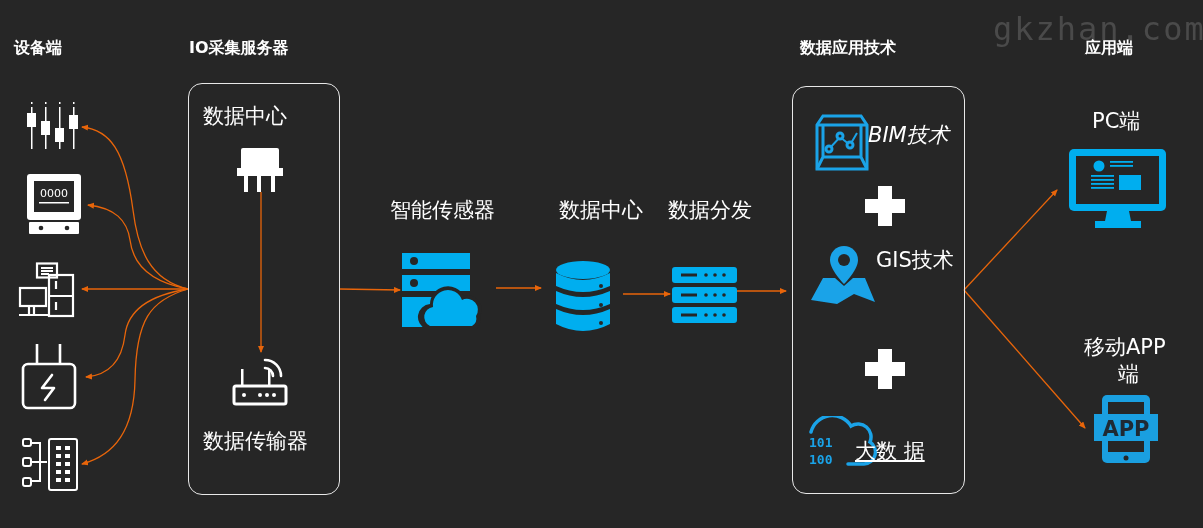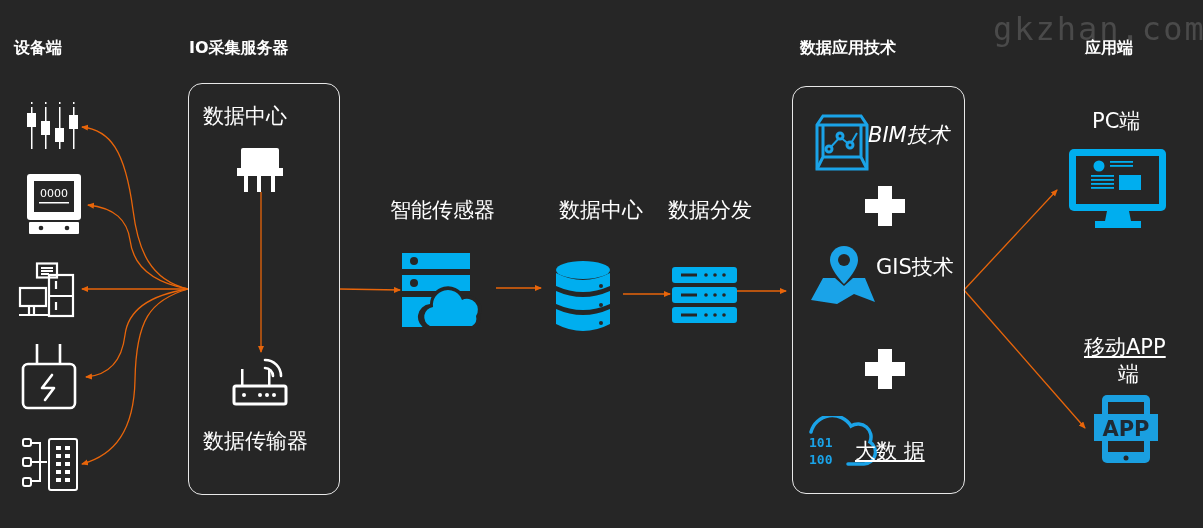--- a/index.html
+++ b/index.html
@@ -230,21 +230,21 @@
 <div class="abs label" style="left:868px;top:121px;font-style:italic;">BIM技术</div>
 <div class="plus" style="left:865px;top:186px;"></div>
 
 <div class="abs" style="left:811px;top:246px;width:66px;height:60px;">
   <svg width="66" height="60" viewBox="0 0 66 60" fill="#1aa3e8">
     <path d="M12 32 H24 L33 40 L42 32 H54 L64 56 L43 48 L26 58 L0 54 Z"></path>
     <path d="M33 0 a14 14 0 0 1 14 14 c0 10 -14 24 -14 24 c0 0 -14 -14 -14 -24 a14 14 0 0 1 14 -14 Z"></path>
     <circle cx="33" cy="14" r="6" fill="#262626"></circle>
   </svg>
 </div>
-<div class="abs label" style="left:876px;top:253px;">GIS技术</div>
+<div class="abs label" style="left:876px;top:246px;">GIS技术</div>
 <div class="plus" style="left:865px;top:349px;"></div>
 
 <div class="abs" style="left:808px;top:416px;width:70px;height:54px;">
   <svg width="70" height="54" viewBox="0 0 70 54">
     <path d="M3 16 a22 22 0 0 1 40 -6 a13 13 0 0 1 19 16 a12 12 0 0 1 -6 22 H40" fill="none" stroke="#1aa3e8" stroke-width="3.5" stroke-linecap="round"></path>
     <text x="1" y="31" fill="#1aa3e8" font-size="13" font-weight="bold" font-family="DejaVu Sans Mono, monospace">101</text>
     <text x="1" y="48" fill="#1aa3e8" font-size="13" font-weight="bold" font-family="DejaVu Sans Mono, monospace">100</text>
   </svg>
 </div>
 <div class="abs label" style="left:855px;top:437px;text-decoration:underline;">大数 据</div>
@@ -260,21 +260,21 @@
         <rect x="41" y="16" width="23" height="1.8"></rect>
       <rect x="22" y="26" width="23" height="1.8"></rect>
         <rect x="22" y="30" width="23" height="1.8"></rect>
         <rect x="22" y="34" width="23" height="1.8"></rect>
         <rect x="22" y="38" width="23" height="1.8"></rect>
       <rect x="50" y="26" width="22" height="15"></rect>
       <path d="M38 62 H60 L62 72 H72 V79 H26 V72 H36 Z"></path>
     </g>
   </svg>
 </div>
-<div class="abs label" style="left:1084px;top:333px;text-decoration:underline;">移动APP</div>
+<div class="abs label" style="left:1084px;top:333px;">移动APP</div>
 <div class="abs label" style="left:1118px;top:360px;">端</div>
 <div class="abs" style="left:1094px;top:394px;width:64px;height:70px;">
   <svg width="64" height="70" viewBox="0 0 64 70">
     <rect x="8" y="1" width="48" height="68" rx="5" fill="#1a9fe0"></rect>
     <rect x="14" y="8" width="36" height="50" fill="#262626"></rect>
     <rect x="0" y="20" width="64" height="27" fill="#1a9fe0"></rect>
     <circle cx="32" cy="64" r="2.5" fill="#262626"></circle>
     <text x="32" y="42" fill="#1f2a33" font-size="21" font-weight="bold" text-anchor="middle" font-family="DejaVu Sans, sans-serif">APP</text>
   </svg>
 </div>

